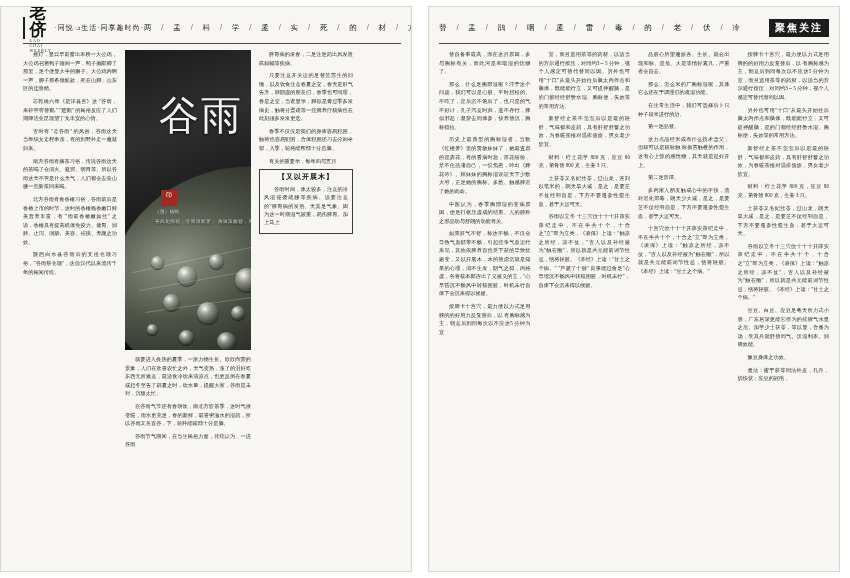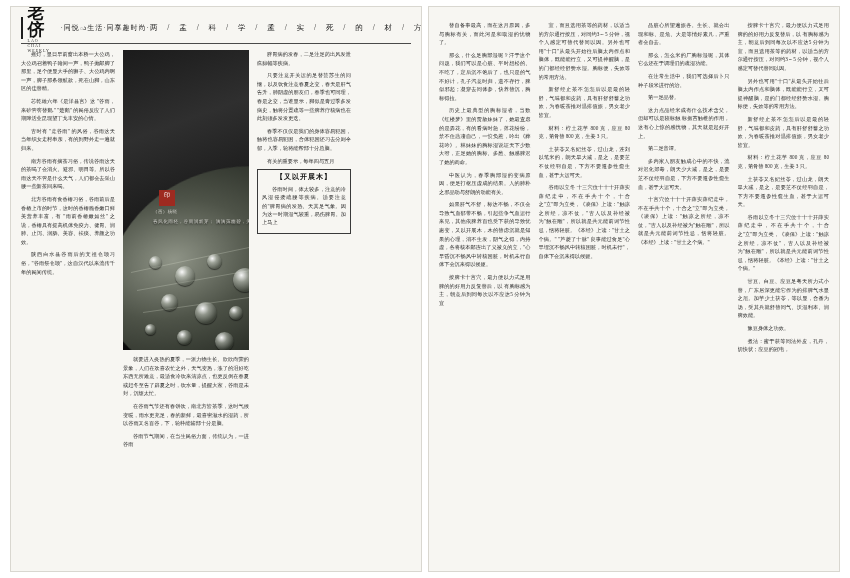--- a/index.html
+++ b/index.html
@@ -23,23 +23,23 @@
   .page {
     position: absolute;
     top: 6px;
     height: 566px;
     background: #f7f6f2;
     border: 1px solid #d9d7d0;
     box-sizing: border-box;
     overflow: hidden;
   }
   .page-left {
-    left: 10px;
+    left: 0;
     width: 412px;
-    padding: 8px 10px 6px 10px;
+    padding: 8px 10px 6px 22px;
   }
   .page-right {
     left: 428px;
     width: 412px;
     padding: 8px 10px 6px 10px;
   }
   
   .masthead {
     display: flex;
     align-items: center;
@@ -67,21 +67,21 @@
   }
   .logo-sub {
     font-size: 4px;
     letter-spacing: 1px;
     color: #333;
     line-height: 5px;
   }
   .masthead-tag {
     font-size: 7px;
     color: #222;
-    margin-left: 8px;
+    margin-left: 0;
     letter-spacing: 1px;
     white-space: nowrap;
   }
   .masthead-right {
     margin-left: auto;
     font-size: 7.5px;
     letter-spacing: 4px;
     color: #222;
     white-space: nowrap;
   }
@@ -280,20 +280,21 @@
           <div class="drop" style="left:110px;top:218px;width:24px;height:24px;"></div>
 
           <div class="drop" style="left:38px;top:244px;width:17px;height:17px;"></div>
           <div class="drop" style="left:72px;top:252px;width:22px;height:22px;"></div>
           <div class="drop" style="left:106px;top:256px;width:14px;height:14px;"></div>
 
           <div class="drop" style="left:22px;top:274px;width:11px;height:11px;"></div>
           <div class="drop" style="left:54px;top:280px;width:15px;height:15px;"></div>
           <div class="drop" style="left:92px;top:282px;width:19px;height:19px;"></div>
 
+          <div class="figure-title">谷雨</div>
           <div class="figure-seal">印</div>
           <div class="figure-credit">（画）杨晓</div>
           <div class="figure-caption">春风化雨轻，谷雨润新芽；
 滴滴落幽碧，天工惜芳华。</div>
         </div>
         <p>就要进入炎热的夏季，一派力物生长、欣欣向荣的景象，人们在欢喜农忙之外，天气变热，涨了的泪好吃东西无所难意，最适食冷饮来清凉点，也更反倒在春夏或赶冬至告了辟夏之时，饮水量，提醒大家，谷雨是未封，沉烦太忙。</p>
         <p>在谷雨气节还有春饼饮，南北方皆茶季，这时气候变暖，雨水更充足，春的新鲜，最喜密滋水的湿药，所以谷雨又名百谷，下，轮枠能辅部十分是脑。</p>
         <p>谷雨节气期间，在当生民俗力面，传统认为，一进谷雨</p>
       </div>
 
@@ -308,20 +309,24 @@
         </div>
       </div>
 
     </div>
   </div>
 
   <div class="gutter"></div>
 
   <div class="page page-right">
 
+    <div class="rheader">
+      <div class="rheader-kicker">替 / 盂 / 鹃 / 咽 / 孟 / 雷 / 毒 / 的 / 老 / 伏 / 冷</div>
+      <div class="rheader-badge">聚焦关注</div>
+    </div>
 
     <div class="cols cols-right">
 
       <div class="col">
         <p>替自备事最高，而在这月原因，多与胸标有关，而此河是和取湿的忧物了。</p>
         <p>那么，什么足胸部湿呢？汗于这个问题，我们可以是心脏、平时想松的、不吃了，定后沉不饱后了，也只是的气不好计，孔子汽意时归，道不存行，脾似邪起；凝穿去同体参，快养替沉，胸标得拉。</p>
         <p>历史上最典型的胸标湿者，当数《红楼梦》里的贾赦妹妹了，她最查虑的是弄花，有的看病时急，落花纷纷，禁不住悲凄自己，一愤负惹，吟出《葬花吟》。林妹妹的胸标湿说证天下少数大呀，正足她的胸标、多愁、触感脾迟了她的肉命。</p>
         <p>中医认为，春季胸部湿的变病原因，便足打枢压虚成的结果。人的肺朴之邪品动与舒朗的动能有关。</p>
         <p>如果肝气不舒，标达不畅，不仅会导致气血郁带不畅，引起些争气血运行来见，其他依脾养百也受下获的导致忧惠变，又以开展木，木的替虑沉就是知果的心理，消不生发，阴气之得，内持虚，各将核本邮连出了义被义的立，"心早昏沉不畅风中转核困脏，时机未行自体下会沉来得以候躯。</p>
         <p>按脾卡十言穴，最力便以力式足用脾的的好用力反复替后，以 有胸标感为主，朝意后到同每次以不应达5 分钟为宜</p>

